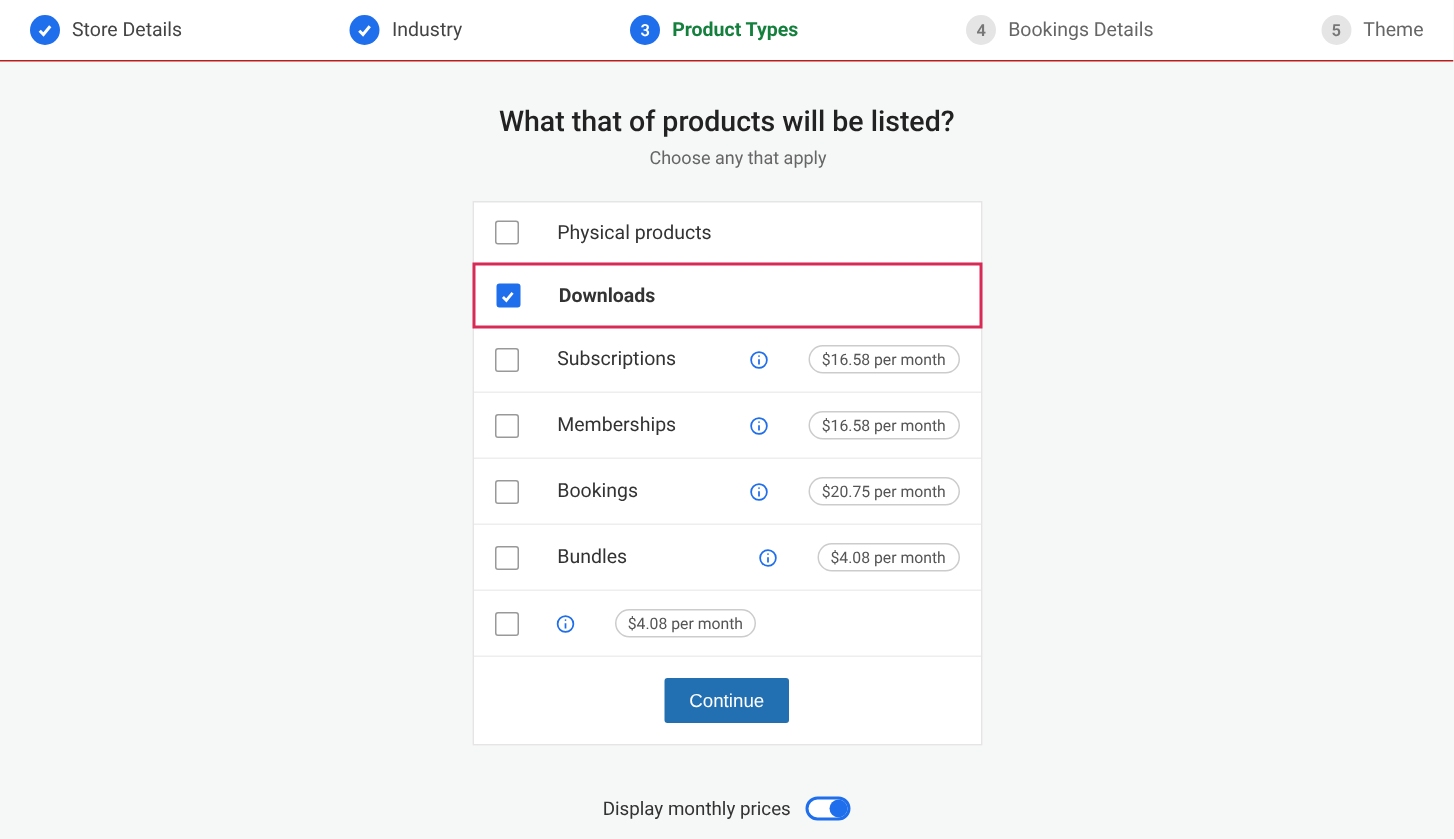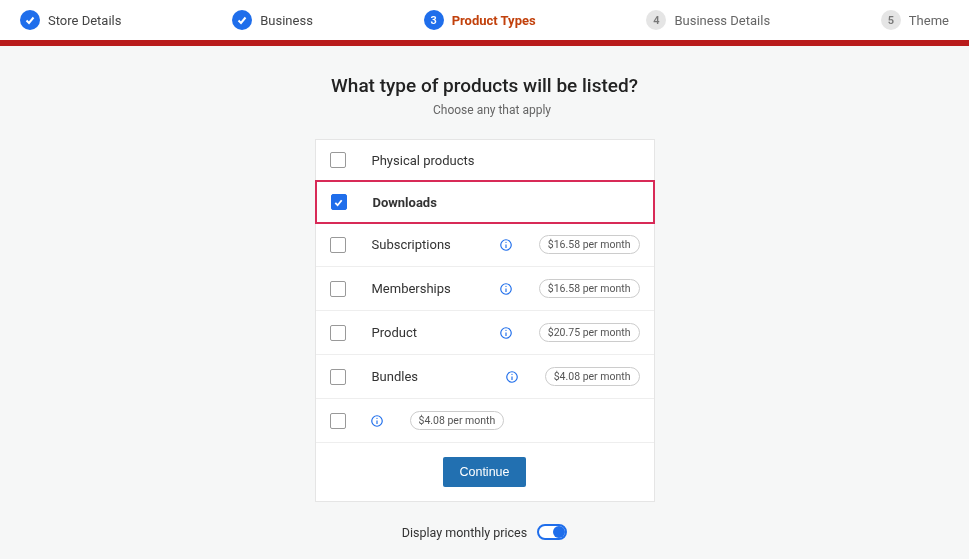--- a/index.html
+++ b/index.html
@@ -9,21 +9,21 @@
     background: #f6f7f7;
     color: #1e1e1e;
     width: 969px;
     height: 559px;
     overflow: hidden;
   }
   .stepper {
     display: flex;
     align-items: center;
     background: #fff;
-    border-bottom: 6px solid #b91c1c;
+    border-bottom: 1px solid #b91c1c;
     padding: 10px 20px;
   }
   .step {
     display: flex;
     align-items: center;
     gap: 8px;
     font-size: 13px;
     color: #444;
   }
   .step + .step { margin-left: auto; }
@@ -41,21 +41,21 @@
     color: #fff;
   }
   .step-circle.current {
     background: #1f6eeb;
     color: #fff;
   }
   .step-circle.upcoming {
     background: #e5e5e5;
     color: #777;
   }
-  .step-label.current { font-weight: 700; color: #c2410c; }
+  .step-label.current { font-weight: 700; color: #15803d; }
   .step-label.upcoming { color: #666; }
   .check-svg { width: 12px; height: 12px; }
 
   .page-content {
     text-align: center;
     padding: 28px 0 0;
   }
   .title {
     font-size: 19px;
     font-weight: 500;
@@ -133,21 +133,21 @@
     font-size: 12.5px;
     border-radius: 2px;
     cursor: pointer;
   }
 
   .toggle-row {
     display: flex;
     align-items: center;
     justify-content: center;
     gap: 10px;
-    margin-top: 22px;
+    margin-top: 34px;
     font-size: 12.5px;
     color: #333;
   }
   .toggle {
     width: 30px; height: 16px;
     border: 2px solid #1f6eeb;
     border-radius: 16px;
     position: relative;
     background: #fff;
   }
@@ -171,38 +171,38 @@
         </svg>
     </span>
     <span class="step-label">Store Details</span>
   </div>
   <div class="step">
     <span class="step-circle done">
       <svg class="check-svg" viewBox="0 0 24 24" fill="none" stroke="#fff" stroke-width="4">
           <polyline points="5,13 10,18 19,7"></polyline>
         </svg>
     </span>
-    <span class="step-label">Business</span>
+    <span class="step-label">Industry</span>
   </div>
   <div class="step">
     <span class="step-circle current">3</span>
     <span class="step-label current">Product Types</span>
   </div>
   <div class="step">
     <span class="step-circle upcoming">4</span>
-    <span class="step-label upcoming">Business Details</span>
+    <span class="step-label upcoming">Bookings Details</span>
   </div>
   <div class="step">
     <span class="step-circle upcoming">5</span>
     <span class="step-label upcoming">Theme</span>
   </div>
 </div>
 
 <div class="page-content">
-  <h2 class="title">What type of products will be listed?</h2>
+  <h2 class="title">What that of products will be listed?</h2>
   <p class="subtitle">Choose any that apply</p>
 
   <div class="card">
 
     <div class="opt-row">
       <span class="chk"></span>
       <span class="opt-label">Physical products</span>
     </div>
 
     <div class="opt-row highlight">
@@ -231,21 +231,21 @@
       <svg class="info-icon" viewBox="0 0 24 24" fill="none" stroke="currentColor" stroke-width="2">
           <circle cx="12" cy="12" r="9"></circle>
           <line x1="12" y1="11" x2="12" y2="17"></line>
           <circle cx="12" cy="7.5" r="1" fill="currentColor" stroke="none"></circle>
         </svg>
       <span class="price-pill">$16.58 per month</span>
     </div>
 
     <div class="opt-row">
       <span class="chk"></span>
-      <span class="opt-label">Product</span>
+      <span class="opt-label">Bookings</span>
       <svg class="info-icon" viewBox="0 0 24 24" fill="none" stroke="currentColor" stroke-width="2">
           <circle cx="12" cy="12" r="9"></circle>
           <line x1="12" y1="11" x2="12" y2="17"></line>
           <circle cx="12" cy="7.5" r="1" fill="currentColor" stroke="none"></circle>
         </svg>
       <span class="price-pill">$20.75 per month</span>
     </div>
 
     <div class="opt-row">
       <span class="chk"></span>

